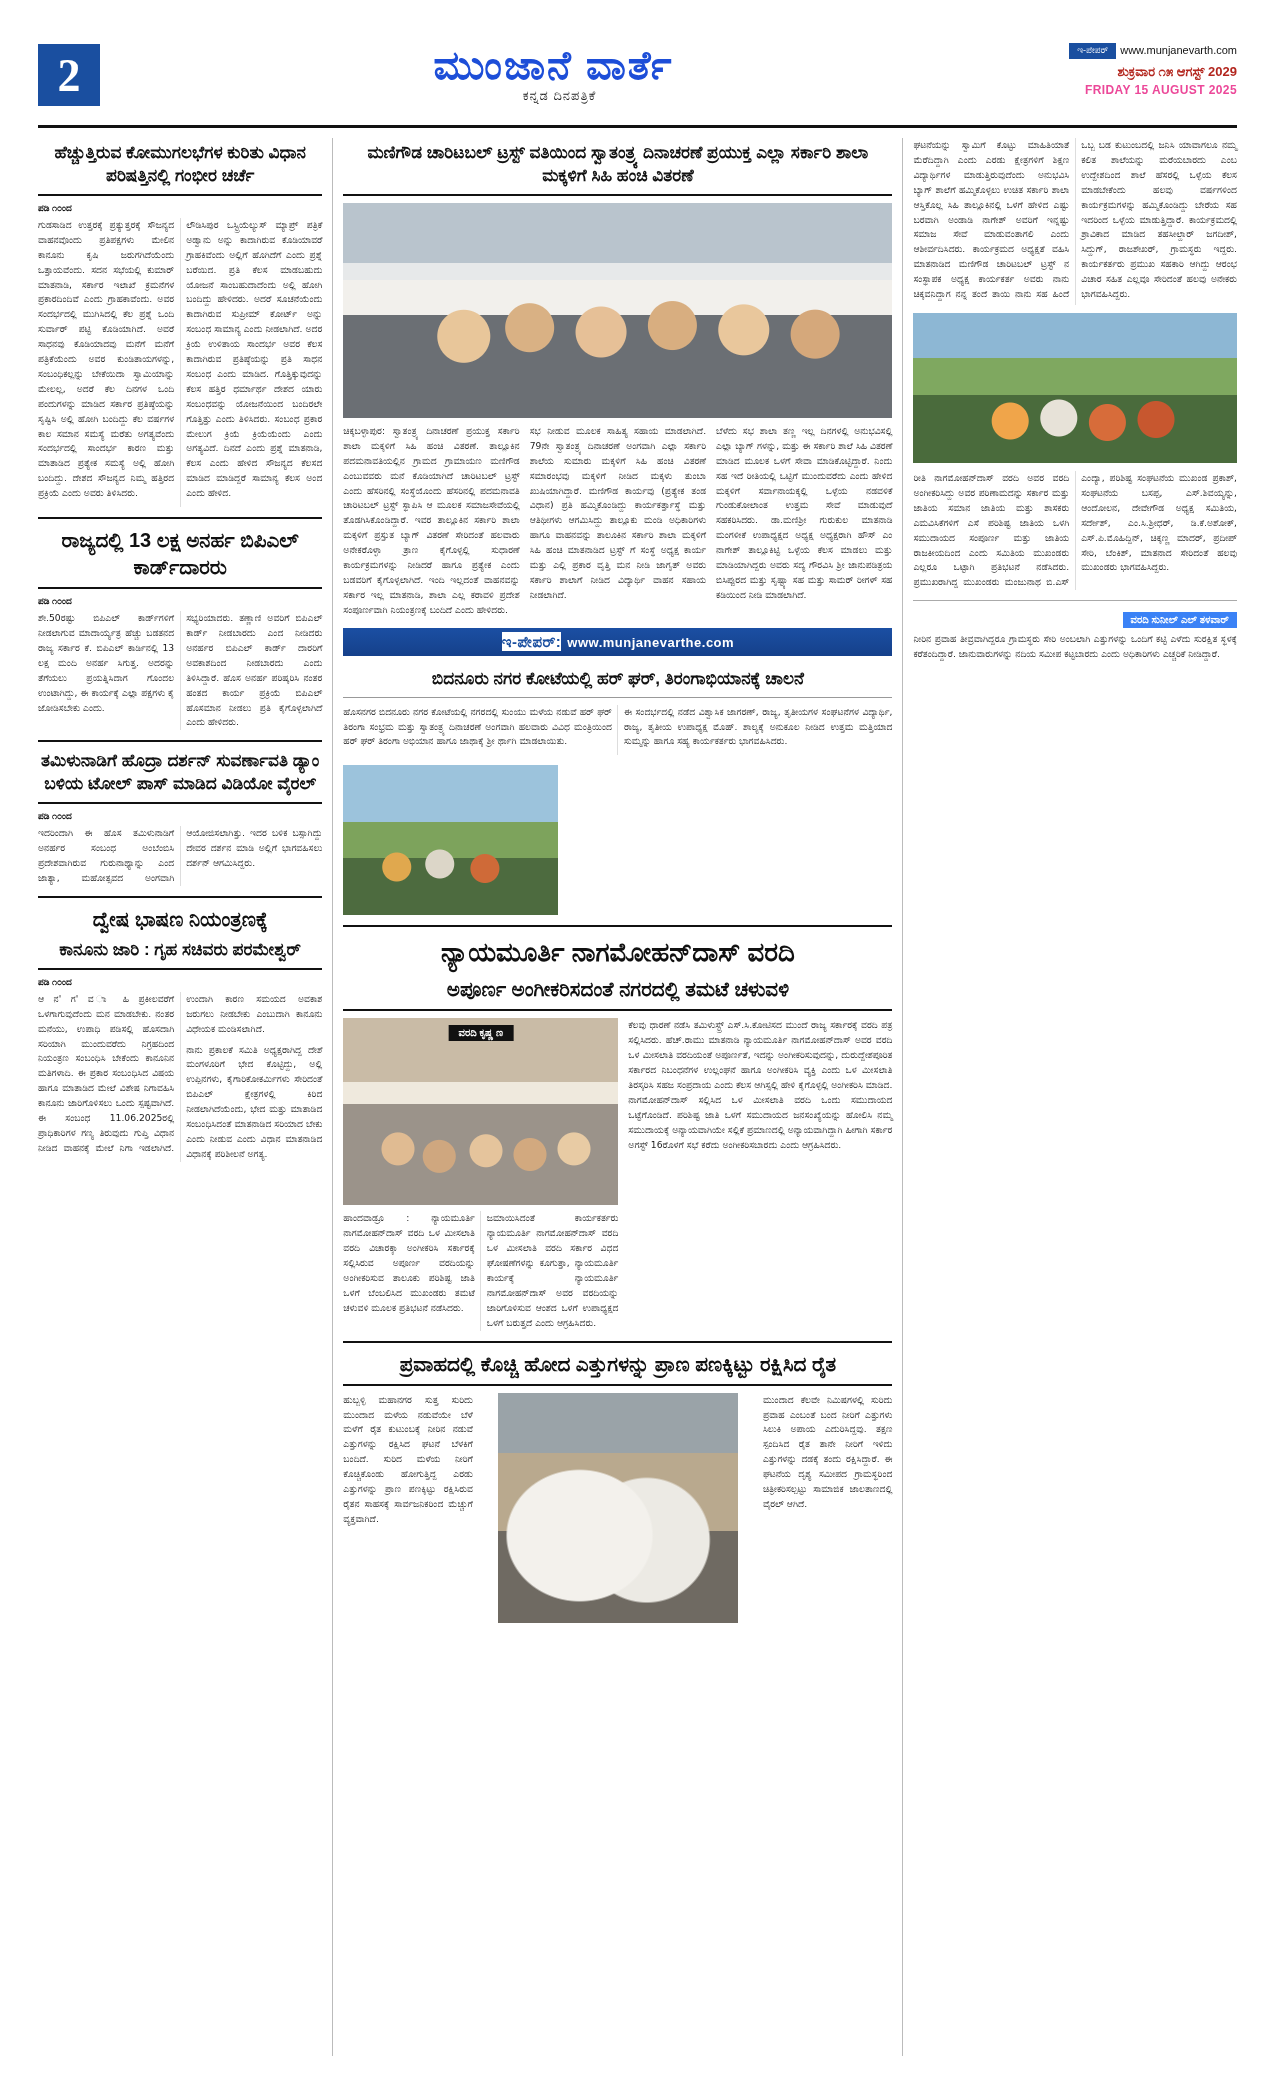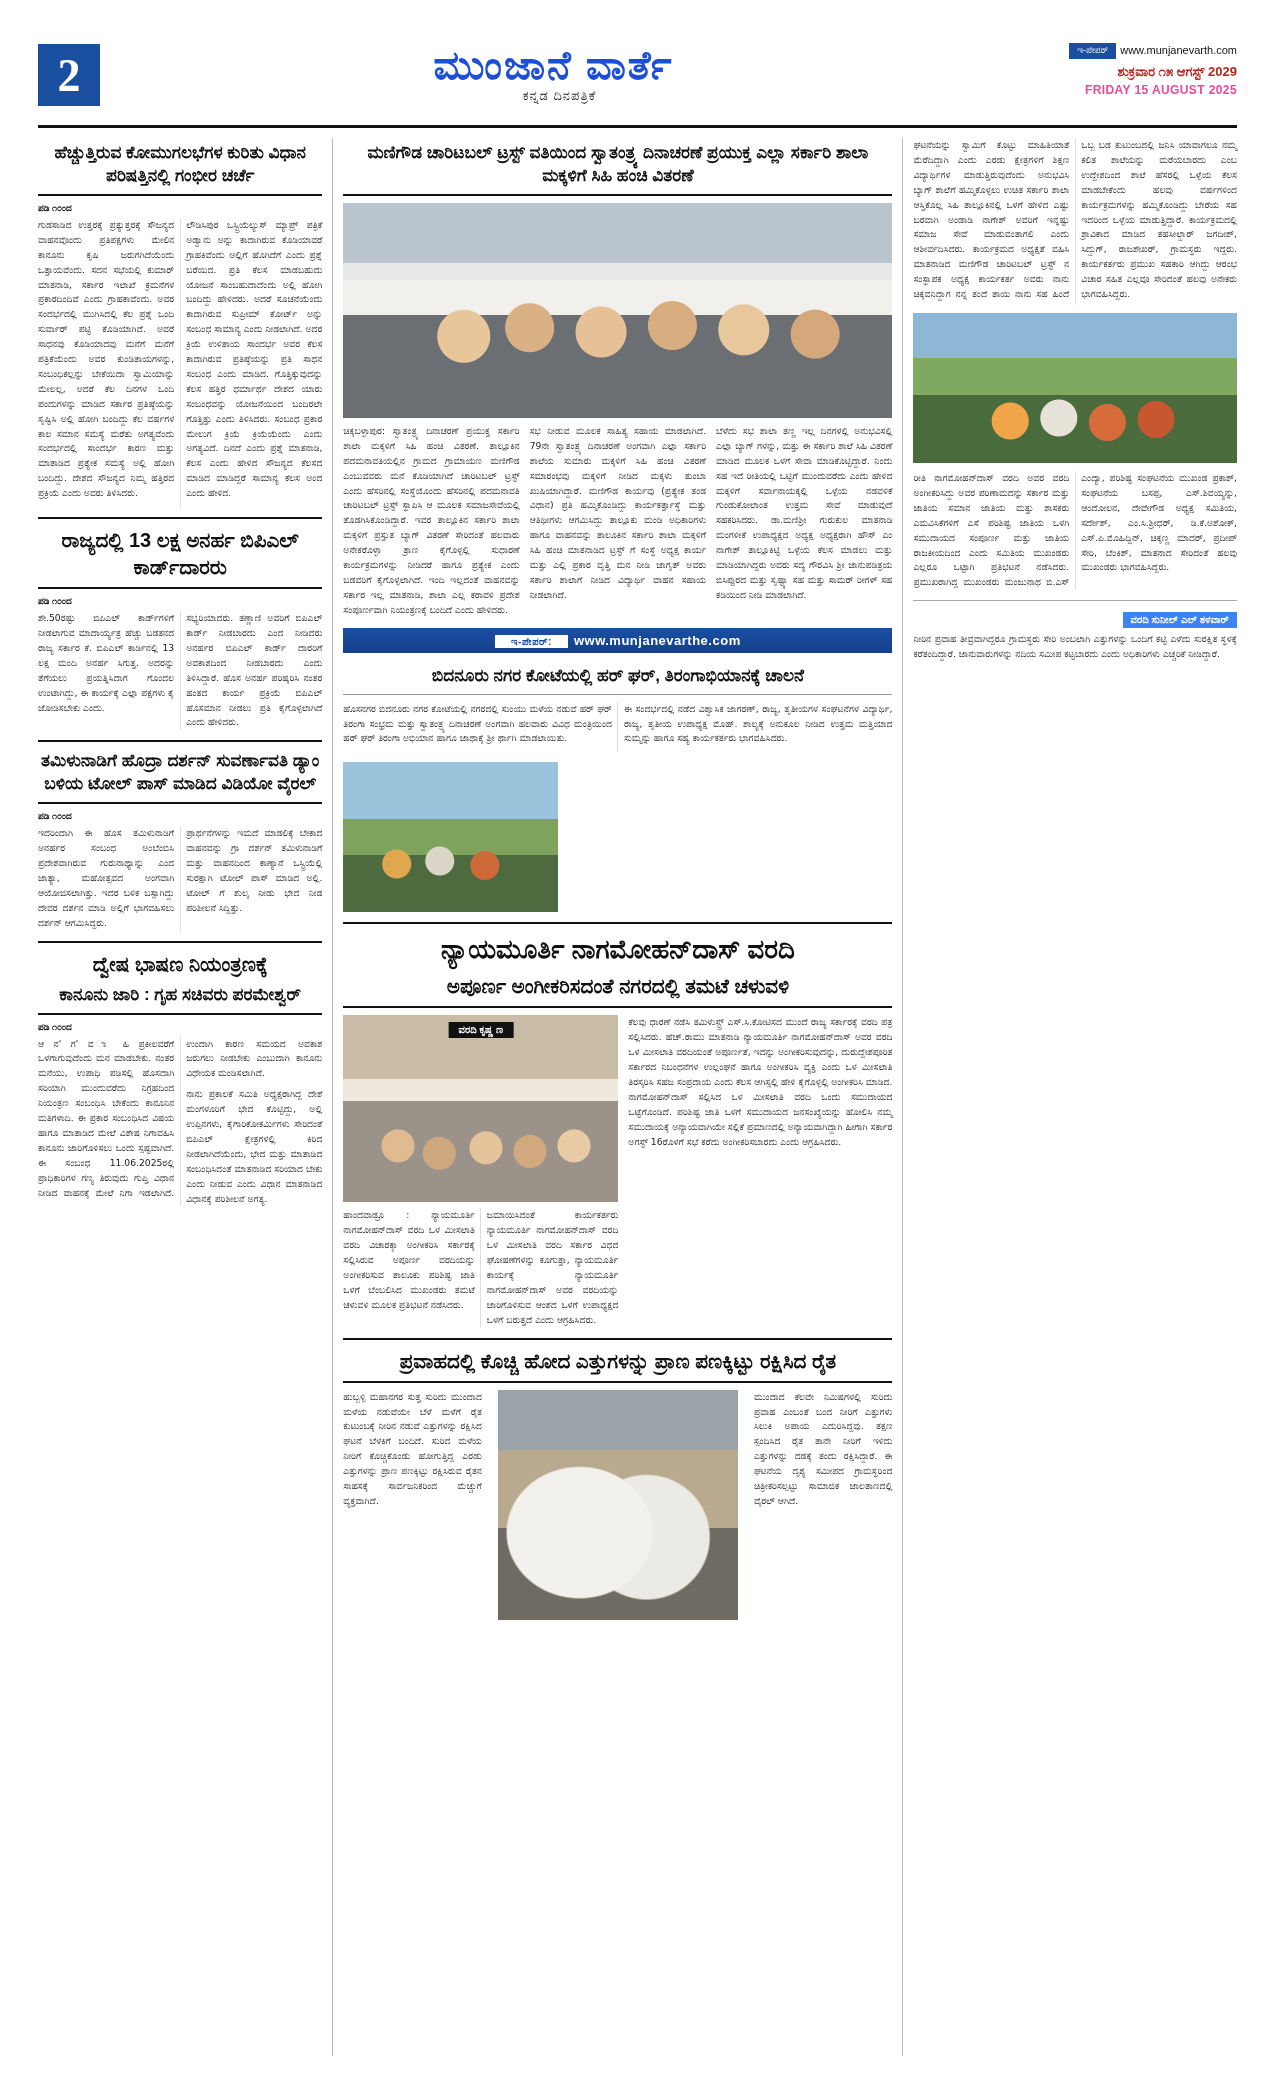--- a/index.html
+++ b/index.html
@@ -132,21 +132,21 @@
       radial-gradient(circle at 66% 69%, #cf6a38 0 14px, transparent 15px),
       linear-gradient(#9cc3dc 0 38%, #7da35c 38% 62%, #4d6b3f 62% 100%);
   }
 
   
   .url-bar {
     background: linear-gradient(#1b4fa3, #15408a);
     color:#fff; text-align:center; font-size:13px; font-weight:bold;
     padding:5px 0; letter-spacing:0.5px; margin: 8px 0;
   }
-  .url-bar .tag { background:#fff; color:#1a4fa0; font-size:10px; padding:1px 16px; margin-right:6px; }
+  .url-bar .tag { background:#fff; color:#1a4fa0; font-size:15px; padding:1px 0; margin-right:6px; }
 
   
   .red-tab {
     background:#3b82f6; color:#fff; font-size:10px; font-weight:bold;
     display:inline-block; padding:2px 8px;
   }
   .blk-tab {
     background:#111; color:#fff; font-size:10px; font-weight:bold;
     display:inline-block; padding:2px 10px;
   }
@@ -202,21 +202,20 @@
       </div>
 
       <div class="divider"></div>
 
       <div class="sec">
         <h2 class="hl small">ತಮಿಳುನಾಡಿಗೆ ಹೊದ್ರಾ ದರ್ಶನ್ ಸುವರ್ಣಾವತಿ ಡ್ಯಾಂ ಬಳಿಯ ಟೋಲ್ ಪಾಸ್ ಮಾಡಿದ ವಿಡಿಯೋ ವೈರಲ್</h2>
         <hr class="hl-rule">
         <div class="byline">ಪಡಿ ೧೦ಂದ</div>
         <div class="cols2 txt">
           <p>ಇದರಿಂದಾಗಿ ಈ ಹೊಸ ತಮಿಳುನಾಡಿಗೆ ಅನರ್ಹರ ಸಂಬಂಧ ಅಂಬೆಂಬಿಸಿ ಪ್ರದೇಶವಾಗಿರುವ ಗುರುನಾಥ್ಯಾನ್ನು ಎಂದ ಜಾತ್ಯಾ, ಮಹೋತ್ಸವದ ಅಂಗವಾಗಿ ಆಯೋಜಿಸಲಾಗಿತ್ತು. ಇದರ ಬಳಿಕ ಬಸ್ಸಾಗಿದ್ದು ದೇವರ ದರ್ಶನ ಮಾಡಿ ಅಲ್ಲಿಗೆ ಭಾಗವಹಿಸಲು ದರ್ಶನ್ ಆಗಮಿಸಿದ್ದರು.</p>
-          <p>ಪ್ರಾರ್ಥನೆಗಳನ್ನು ಇಮದೆ ಮಾಡಲಿಕ್ಕೆ ಬೇಕಾದ ವಾಹನವನ್ನು ಗ್ರಾ ದರ್ಶನ್ ತಮಿಳುನಾಡಿಗೆ ಮತ್ತು ವಾಹನದಿಂದ ಕಾಣ್ಯಾನೆ ಒಸ್ಟ್ರಿಯೆಲ್ಲಿ ಸುರಕ್ಷಾಗಿ ಟೋಲ್ ಪಾಸ್ ಮಾಡಿದ ಅಲ್ಲಿ. ಟೋಲ್ ಗೆ ಶುಲ್ಕ ನೀಡು ಭೇದ ನೀಡ ಪರಿಶೀಲನೆ ಸಿದ್ದಿತ್ತು.</p>
         </div>
       </div>
 
       <div class="divider"></div>
 
       <div class="sec">
         <h2 class="hl">ದ್ವೇಷ ಭಾಷಣ ನಿಯಂತ್ರಣಕ್ಕೆ</h2>
         <h2 class="hl small">ಕಾನೂನು ಜಾರಿ : ಗೃಹ ಸಚಿವರು ಪರಮೇಶ್ವರ್</h2>
         <hr class="hl-rule">
         <div class="byline">ಪಡಿ ೧೦ಂದ</div>
@@ -281,21 +280,21 @@
             <p>ಕೆಲವು ಧಾರಣೆ ನಡೆಸಿ ತಮಿಳುಸ್ಟ್ರ್ ಎಸ್.ಸಿ.ಕೋಟಿಸದ ಮುಂದೆ ರಾಜ್ಯ ಸರ್ಕಾರಕ್ಕೆ ವರದಿ ಪತ್ರ ಸಲ್ಲಿಸಿದರು. ಹೆಚ್.ರಾಮು ಮಾತನಾಡಿ ನ್ಯಾಯಮೂರ್ತಿ ನಾಗಮೋಹನ್‌ದಾಸ್ ಅವರ ವರದಿ ಒಳ ಮೀಸಲಾತಿ ವರದಿಯಂತೆ ಅಪೂರ್ಣತೆ, ಇದನ್ನು ಅಂಗೀಕರಿಸುವುದನ್ನು, ದುರುದ್ದೇಶಪೂರಿತ ಸರ್ಕಾರದ ನಿಬಂಧನೆಗಳ ಉಲ್ಲಂಘನೆ ಹಾಗೂ ಅಂಗೀಕರಿಸಿ ವ್ಯಕ್ತಿ ಎಂದು ಒಳ ಮೀಸಲಾತಿ ತಿರಸ್ಕರಿಸಿ ಸಹಜ ಸಂಪ್ರದಾಯ ಎಂದು ಕೆಲಸ ಆಗಿಸ್ಸಲ್ಲಿ ಹೇಳಿ ಕೈಗೊಳ್ಳಲ್ಲಿ ಅಂಗೀಕರಿಸಿ ಮಾಡಿದ. ನಾಗಮೋಹನ್‌ದಾಸ್ ಸಲ್ಲಿಸಿದ ಒಳ ಮೀಸಲಾತಿ ವರದಿ ಒಂದು ಸಮುದಾಯದ ಒಟ್ಟೆಗೊಂಡಿದೆ. ಪರಿಶಿಷ್ಟ ಜಾತಿ ಒಳಗೆ ಸಮುದಾಯದ ಜನಸಂಖ್ಯೆಯನ್ನು ಹೋಲಿಸಿ ನಮ್ಮ ಸಮುದಾಯಕ್ಕೆ ಅನ್ಯಾಯವಾಗಿಯೇ ಸಲ್ಲಿಕೆ ಪ್ರಮಾಣದಲ್ಲಿ ಅನ್ಯಾಯವಾಗಿದ್ದಾಗಿ ಹೀಗಾಗಿ ಸರ್ಕಾರ ಅಗಸ್ಟ್ 16ರೊಳಗೆ ಸಭೆ ಕರೆದು ಅಂಗೀಕರಿಸಬಾರದು ಎಂದು ಆಗ್ರಹಿಸಿದರು.</p>
           </div>
         </div>
       </div>
 
       <div class="divider"></div>
 
       <div class="sec">
         <h2 class="hl">ಪ್ರವಾಹದಲ್ಲಿ ಕೊಚ್ಚಿ ಹೋದ ಎತ್ತುಗಳನ್ನು ಪ್ರಾಣ ಪಣಕ್ಕಿಟ್ಟು ರಕ್ಷಿಸಿದ ರೈತ</h2>
         <hr class="hl-rule">
-        <div style="display:flex;gap:16px;">
+        <div style="display:flex;gap:25px;">
           <div style="flex:1;" class="txt">
             <p>ಹುಬ್ಬಳ್ಳಿ ಮಹಾನಗರ ಸುತ್ತ ಸುರಿದು ಮುಂದಾದ ಮಳೆಯ ನಡುವೆಯೇ ಬೆಳೆ ಮಳೆಗೆ ರೈತ ಕುಟುಂಬಕ್ಕೆ ನೀರಿನ ನಡುವೆ ಎತ್ತುಗಳನ್ನು ರಕ್ಷಿಸಿದ ಘಟನೆ ಬೆಳಕಿಗೆ ಬಂದಿದೆ. ಸುರಿದ ಮಳೆಯ ನೀರಿಗೆ ಕೊಚ್ಚಿಕೊಂಡು ಹೋಗುತ್ತಿದ್ದ ಎರಡು ಎತ್ತುಗಳನ್ನು ಪ್ರಾಣ ಪಣಕ್ಕಿಟ್ಟು ರಕ್ಷಿಸಿರುವ ರೈತನ ಸಾಹಸಕ್ಕೆ ಸಾರ್ವಜನಿಕರಿಂದ ಮೆಚ್ಚುಗೆ ವ್ಯಕ್ತವಾಗಿದೆ.</p>
           </div>
           <div class="photo ph-cow" style="width:240px;height:230px;flex:none;"></div>
           <div style="flex:1;" class="txt">
             <p>ಮುಂದಾದ ಕೆಲವೇ ನಿಮಿಷಗಳಲ್ಲಿ ಸುರಿದು ಪ್ರವಾಹ ಎಂಬಂತೆ ಬಂದ ನೀರಿಗೆ ಎತ್ತುಗಳು ಸಿಲುಕಿ ಅಪಾಯ ಎದುರಿಸಿದ್ದವು. ತಕ್ಷಣ ಸ್ಪಂದಿಸಿದ ರೈತ ತಾನೇ ನೀರಿಗೆ ಇಳಿದು ಎತ್ತುಗಳನ್ನು ದಡಕ್ಕೆ ತಂದು ರಕ್ಷಿಸಿದ್ದಾರೆ. ಈ ಘಟನೆಯ ದೃಶ್ಯ ಸಮೀಪದ ಗ್ರಾಮಸ್ಥರಿಂದ ಚಿತ್ರೀಕರಿಸಲ್ಪಟ್ಟು ಸಾಮಾಜಿಕ ಜಾಲತಾಣದಲ್ಲಿ ವೈರಲ್ ಆಗಿದೆ.</p>
           </div>
         </div>
       </div>
 

